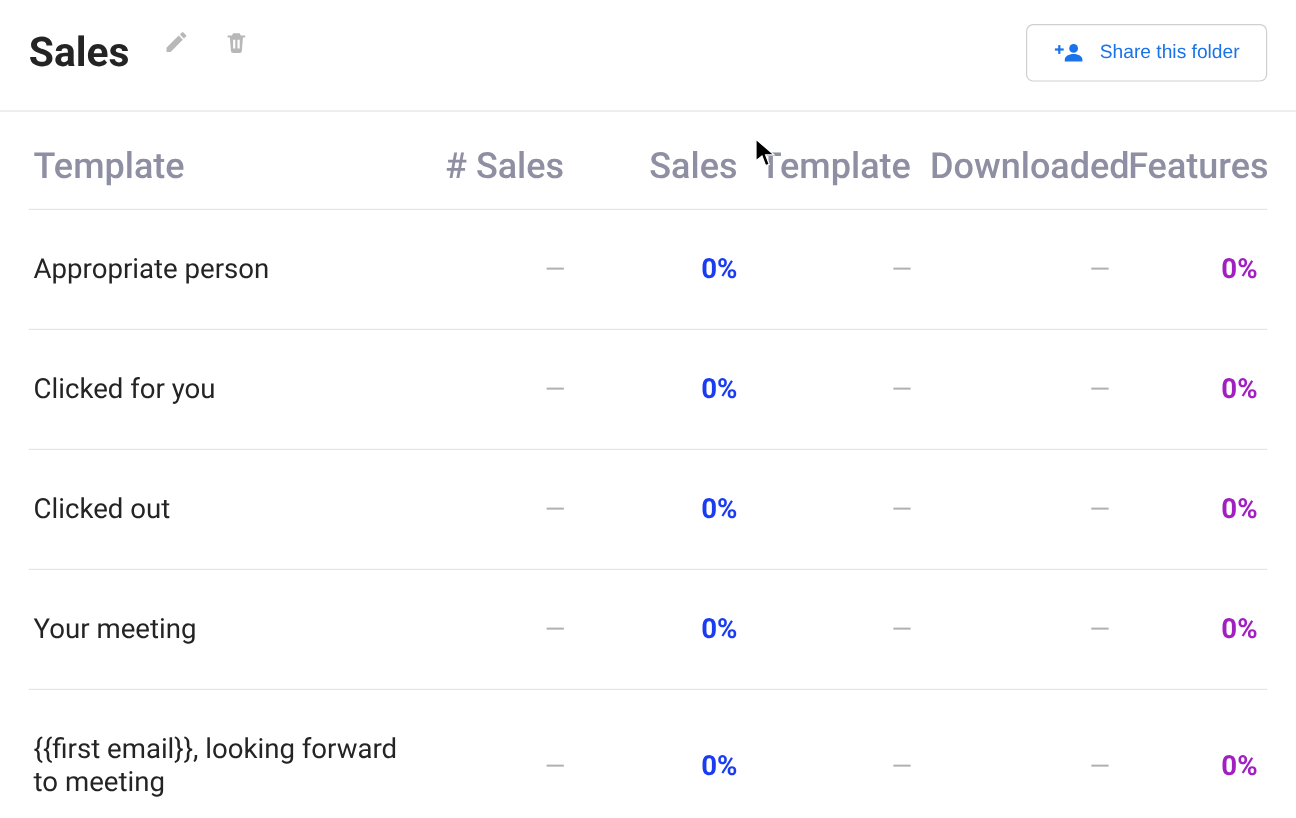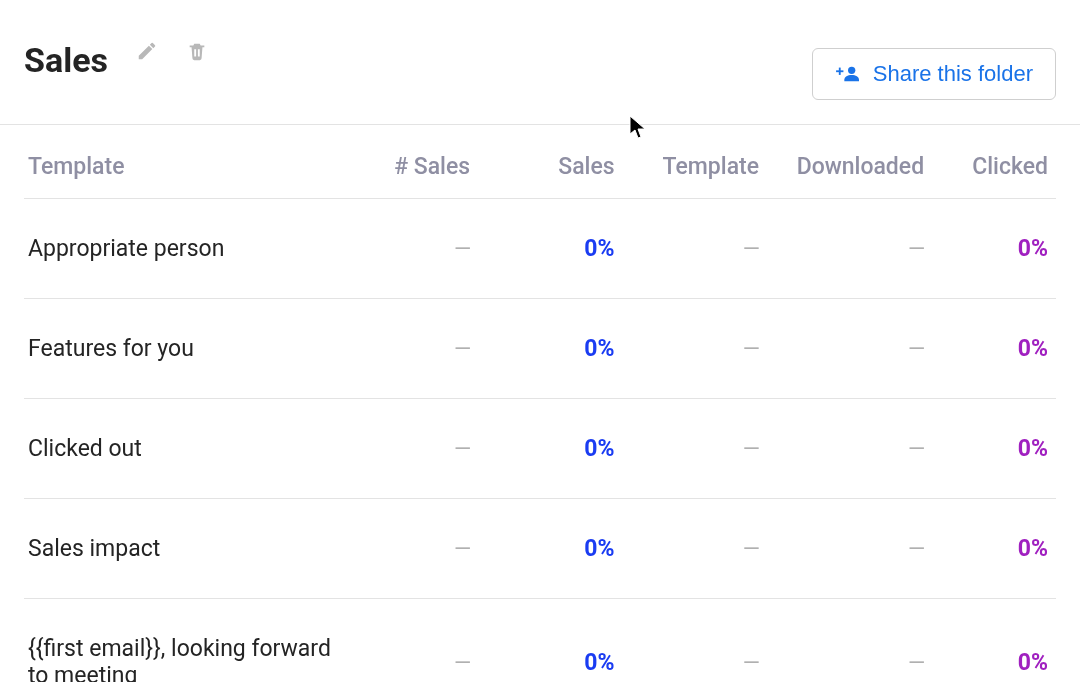--- a/index.html
+++ b/index.html
@@ -47,23 +47,22 @@
     }
     .share-button {
       display: inline-flex;
       align-items: center;
       gap: 12px;
       padding: 12px 22px;
       border: 1px solid #cfcfcf;
       border-radius: 6px;
       background: #fff;
       cursor: pointer;
-      font-size: 22px;
+      font-size: 16px;
       font-weight: 500;
-      margin-top: 28px;
     }
     .share-button .share-icon {
       color: #1a73e8;
       display: inline-flex;
       align-items: center;
     }
     .share-button .share-icon svg {
       width: 26px;
       height: 22px;
     }
@@ -72,21 +71,21 @@
     }
     .table-wrap {
       padding: 0 24px;
     }
     table {
       width: 100%;
       border-collapse: collapse;
       table-layout: fixed;
     }
     thead th {
-      font-size: 23px;
+      font-size: 30px;
       font-weight: 500;
       color: #8f8fa3;
       text-align: right;
       padding: 28px 8px 18px 8px;
       border-bottom: 1px solid #e3e3e3;
     }
     thead th:first-child {
       text-align: left;
       padding-left: 4px;
     }
@@ -177,50 +176,50 @@
         <col class="col-downloaded">
         <col class="col-replied">
     </colgroup>
     <thead>
       <tr>
         <th>Template</th>
         <th># Sales</th>
         <th>Sales</th>
         <th>Template</th>
         <th>Downloaded</th>
-        <th>Clicked</th>
+        <th>Features</th>
       </tr>
     </thead>
     <tbody>
       <tr>
         <td>Appropriate person</td>
         <td><span class="dash">—</span></td>
         <td><span class="opened-val">0%</span></td>
         <td><span class="dash">—</span></td>
         <td><span class="dash">—</span></td>
         <td><span class="replied-val">0%</span></td>
       </tr>
       <tr>
-        <td>Features for you</td>
+        <td>Clicked for you</td>
         <td><span class="dash">—</span></td>
         <td><span class="opened-val">0%</span></td>
         <td><span class="dash">—</span></td>
         <td><span class="dash">—</span></td>
         <td><span class="replied-val">0%</span></td>
       </tr>
       <tr>
         <td>Clicked out</td>
         <td><span class="dash">—</span></td>
         <td><span class="opened-val">0%</span></td>
         <td><span class="dash">—</span></td>
         <td><span class="dash">—</span></td>
         <td><span class="replied-val">0%</span></td>
       </tr>
       <tr>
-        <td>Sales impact</td>
+        <td>Your meeting</td>
         <td><span class="dash">—</span></td>
         <td><span class="opened-val">0%</span></td>
         <td><span class="dash">—</span></td>
         <td><span class="dash">—</span></td>
         <td><span class="replied-val">0%</span></td>
       </tr>
       <tr>
         <td>{{first email}}, looking forward to meeting</td>
         <td><span class="dash">—</span></td>
         <td><span class="opened-val">0%</span></td>

